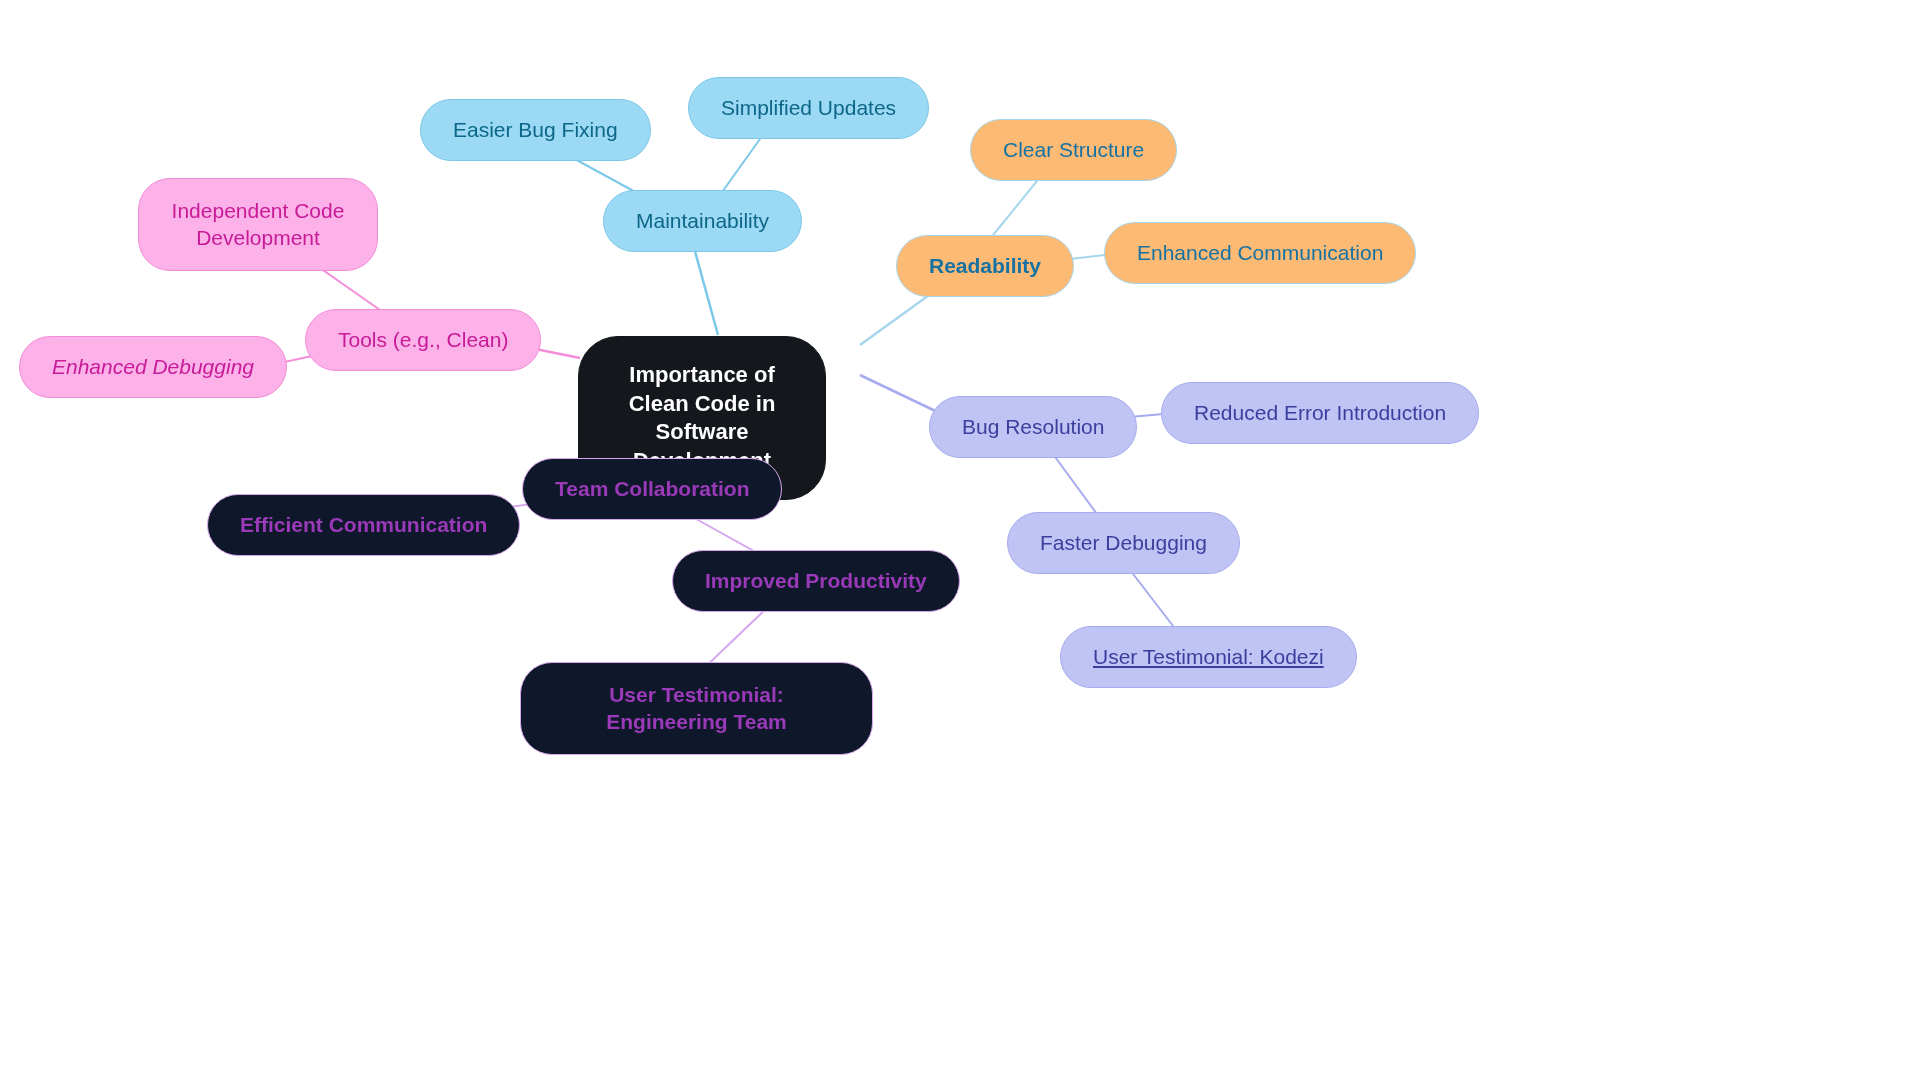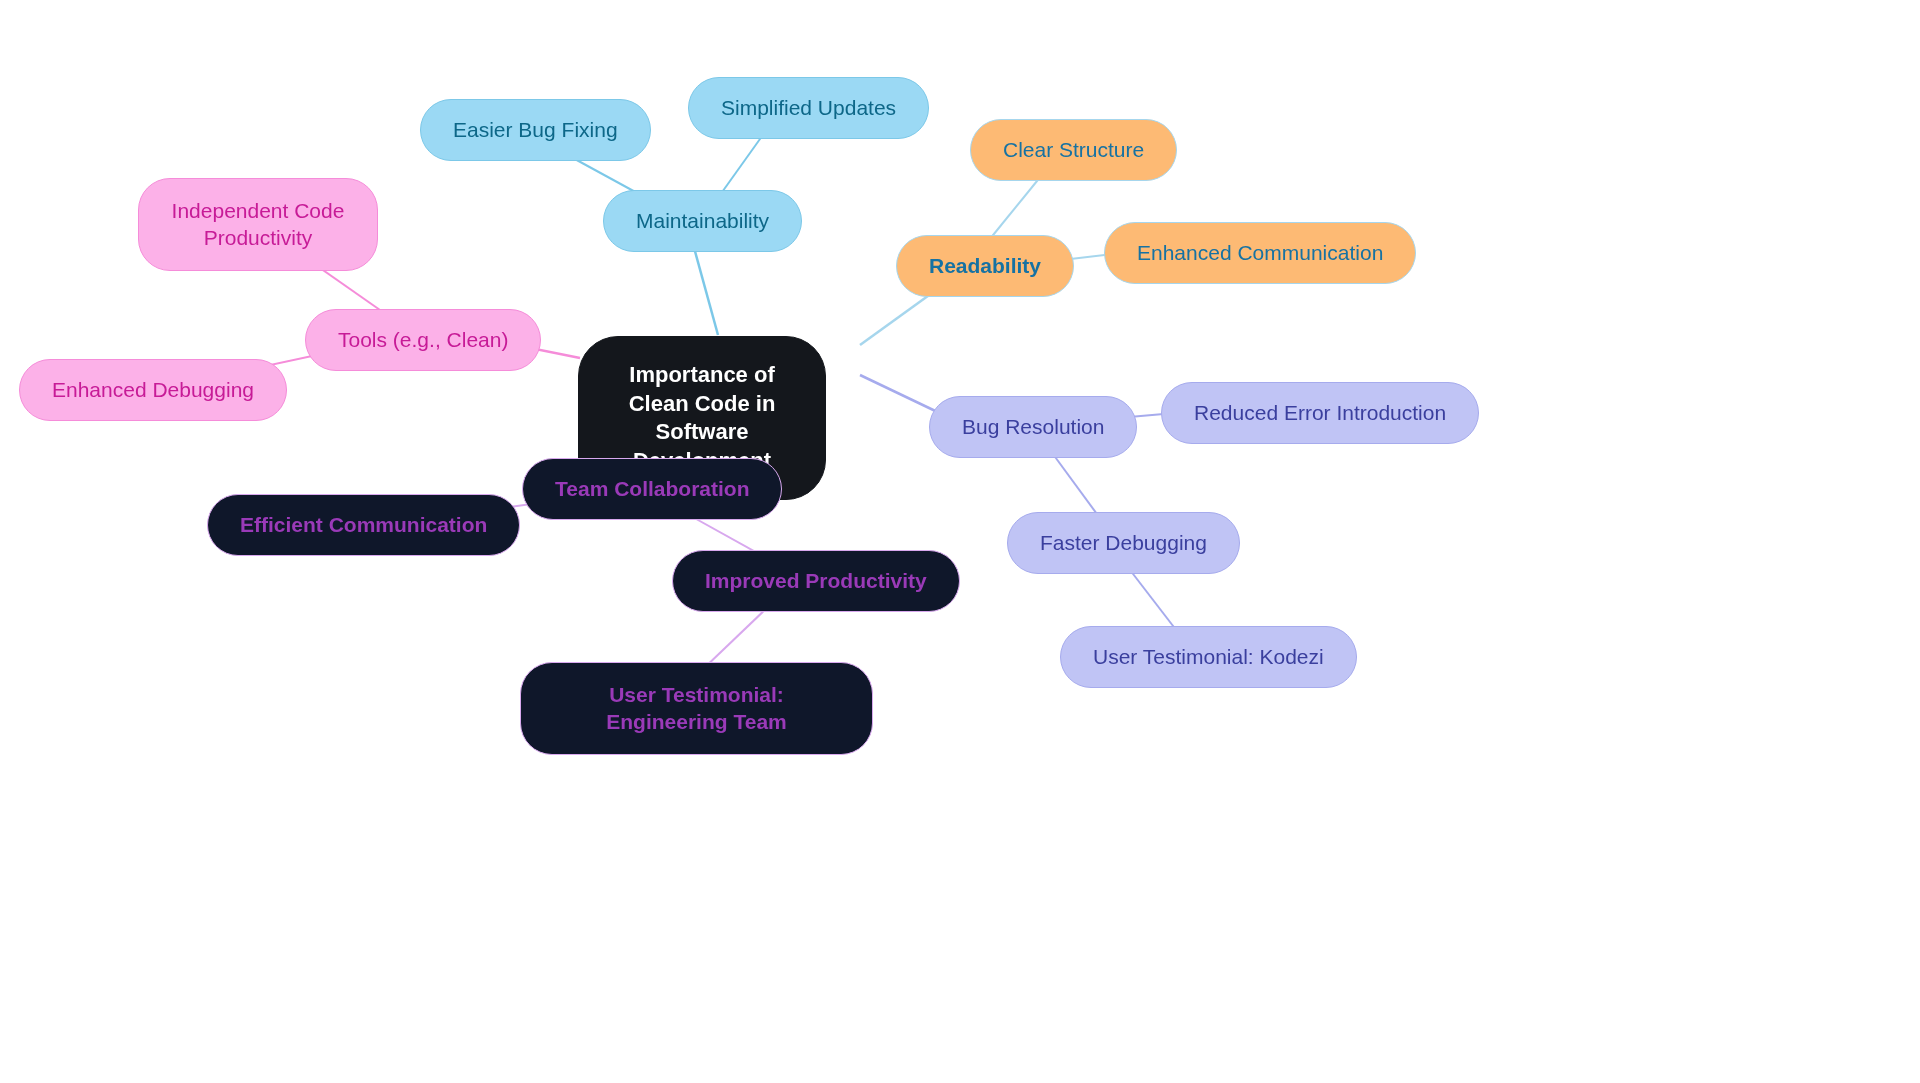--- a/index.html
+++ b/index.html
@@ -99,38 +99,38 @@
 
 <div class="node indigo" style="left:929px; top:396px;">
   <span>Bug Resolution</span>
 </div>
 <div class="node indigo" style="left:1161px; top:382px;">
   <span>Reduced Error Introduction</span>
 </div>
 <div class="node indigo" style="left:1007px; top:512px;">
   <span>Faster Debugging</span>
 </div>
-<div class="node indigo" style="left:1060px; top:626px;">
+<div class="node indigo" style="left:1060px; top:626px;text-decoration:underline;">
   <span>User Testimonial: Kodezi</span>
 </div>
 
 <div class="node violet" style="left:522px; top:458px;">
   <span>Team Collaboration</span>
 </div>
 <div class="node violet" style="left:207px; top:494px;">
   <span>Efficient Communication</span>
 </div>
 <div class="node violet" style="left:672px; top:550px;">
   <span>Improved Productivity</span>
 </div>
 <div class="node violet multiline" style="left:520px; top:662px; width:353px;">
   <span>User Testimonial: Engineering Team</span>
 </div>
 
 <div class="node pink" style="left:305px; top:309px;">
   <span>Tools (e.g., Clean)</span>
 </div>
 <div class="node pink multiline" style="left:138px; top:178px; width:240px;">
-  <span>Independent Code Productivity</span>
+  <span>Independent Code Development</span>
 </div>
-<div class="node pink" style="left:19px; top:359px;">
+<div class="node pink" style="left:19px; top:336px;font-style:italic;">
   <span>Enhanced Debugging</span>
 </div>
 
 </body></html>

